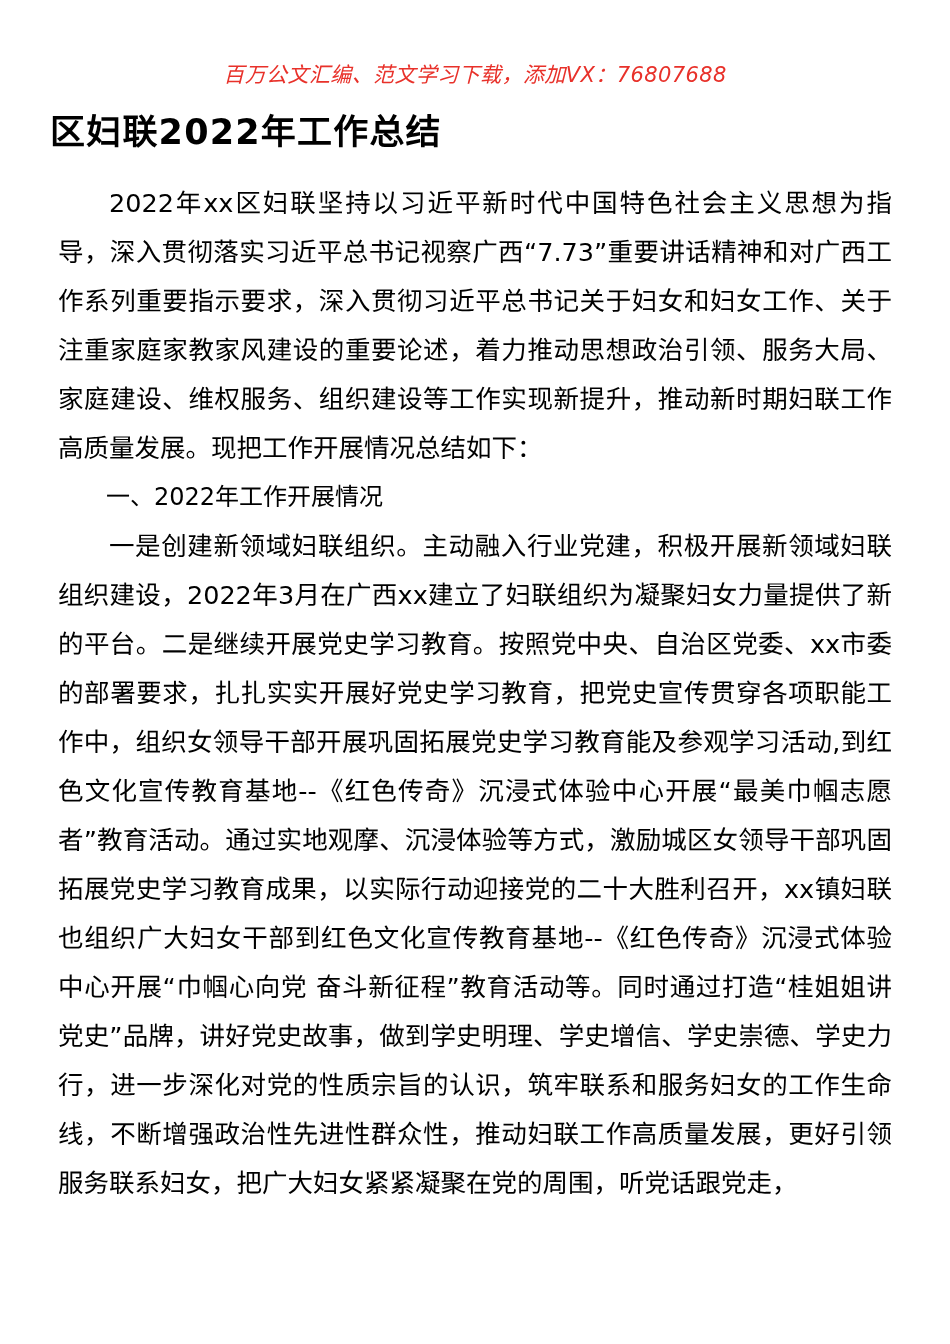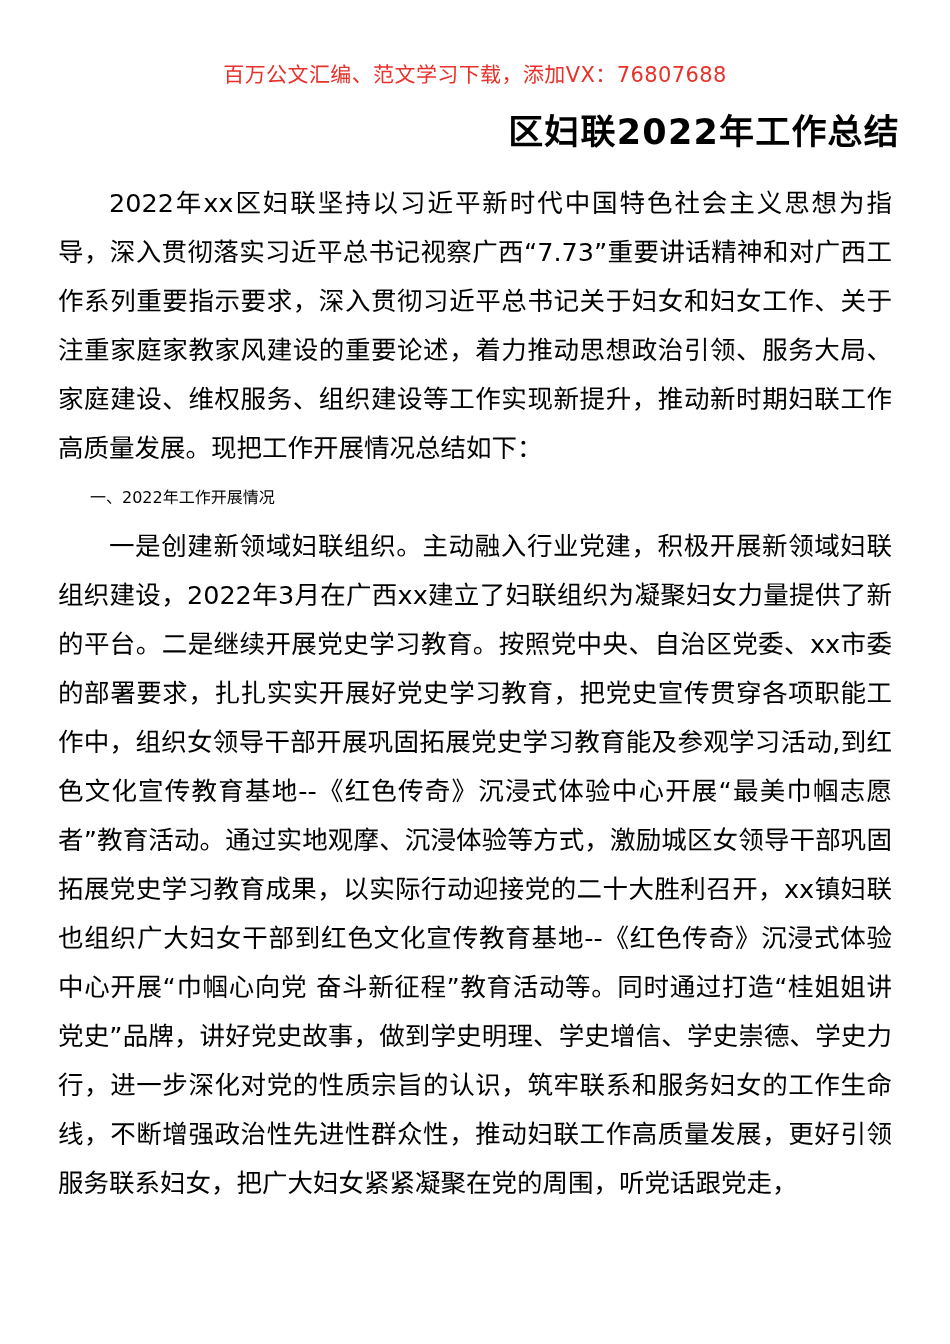--- a/index.html
+++ b/index.html
@@ -26,26 +26,27 @@
 
   
   .promo-banner {
     margin-top: 62px;
     text-align: center;
     font-size: 21px;
     font-weight: 400;
     letter-spacing: 0.4px;
     line-height: 1.25;
     white-space: nowrap;
+    font-style: italic;
   }
 
   
   .doc-title {
     margin-top: 22px;
-    text-align: right;
+    text-align: left;
     font-size: 35px;
     font-weight: 700;
     letter-spacing: 1.2px;
     line-height: 1.3;
   }
 
   
   .doc-body {
     margin-top: 22px;
     padding: 0 8px;
@@ -60,21 +61,21 @@
     margin: 0;
     letter-spacing: 0px;
     word-break: break-all;
   }
   .para.indent {
     text-indent: 2em;
   }
 
   
   .heading-1 {
-    font-size: 16px;
+    font-size: 24px;
     line-height: 49px;
     margin: 0;
     text-indent: 2em;
     font-weight: 400;
   }
 
   
   .heading-2 {
     font-size: 25.5px;
     line-height: 49px;

